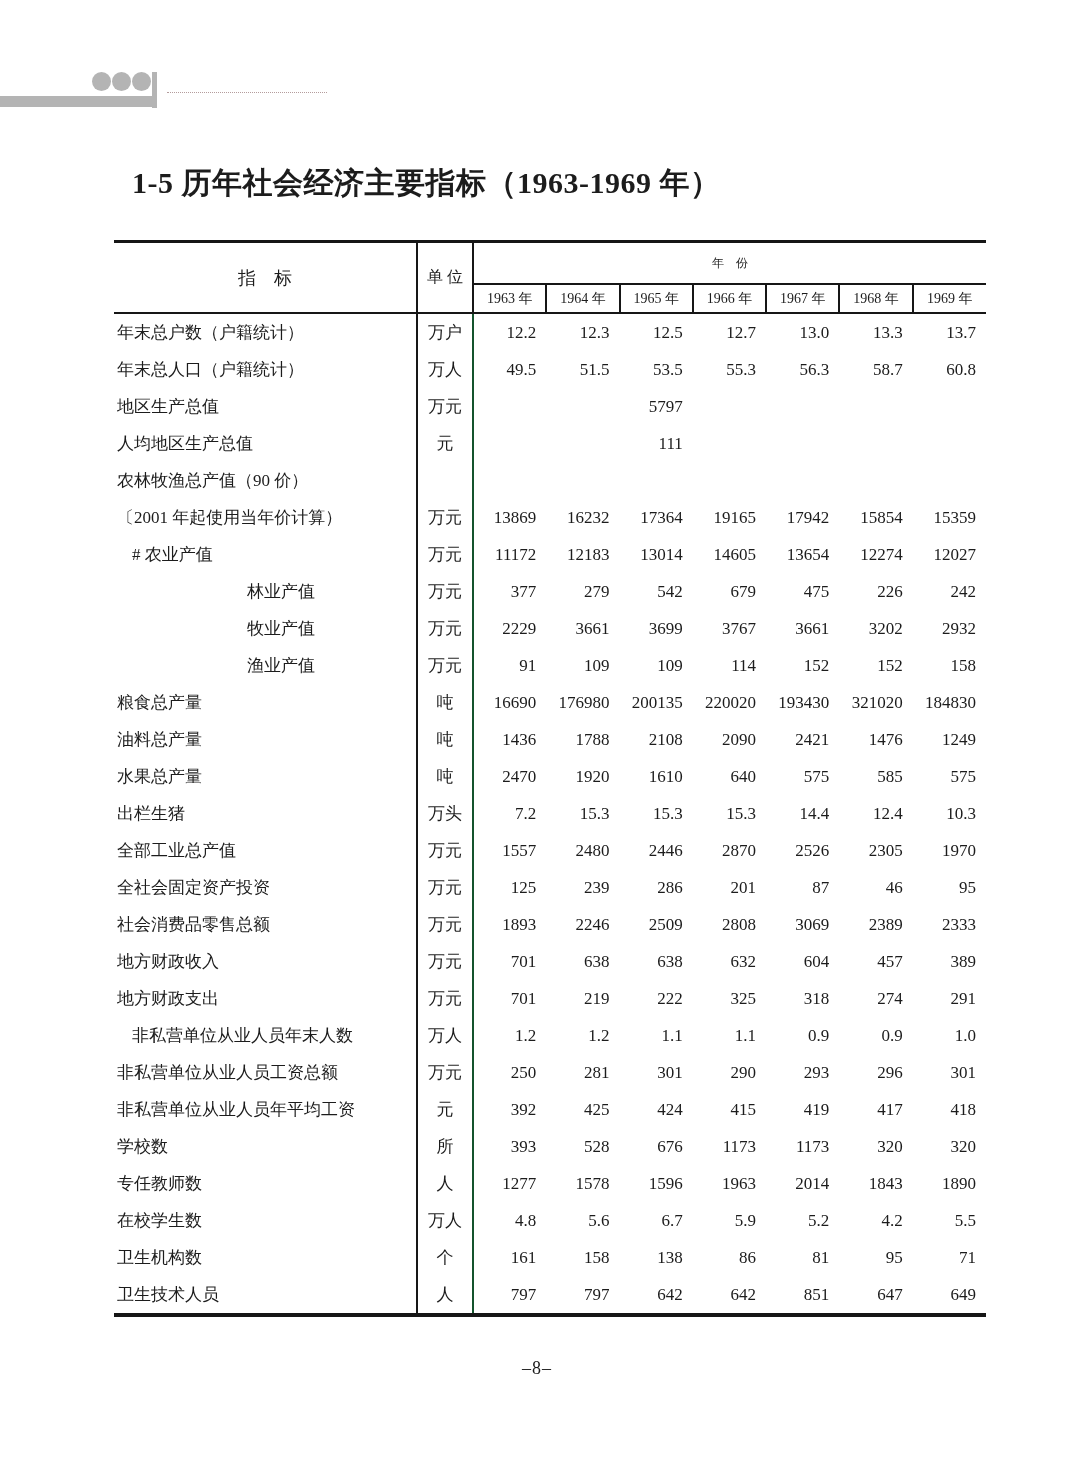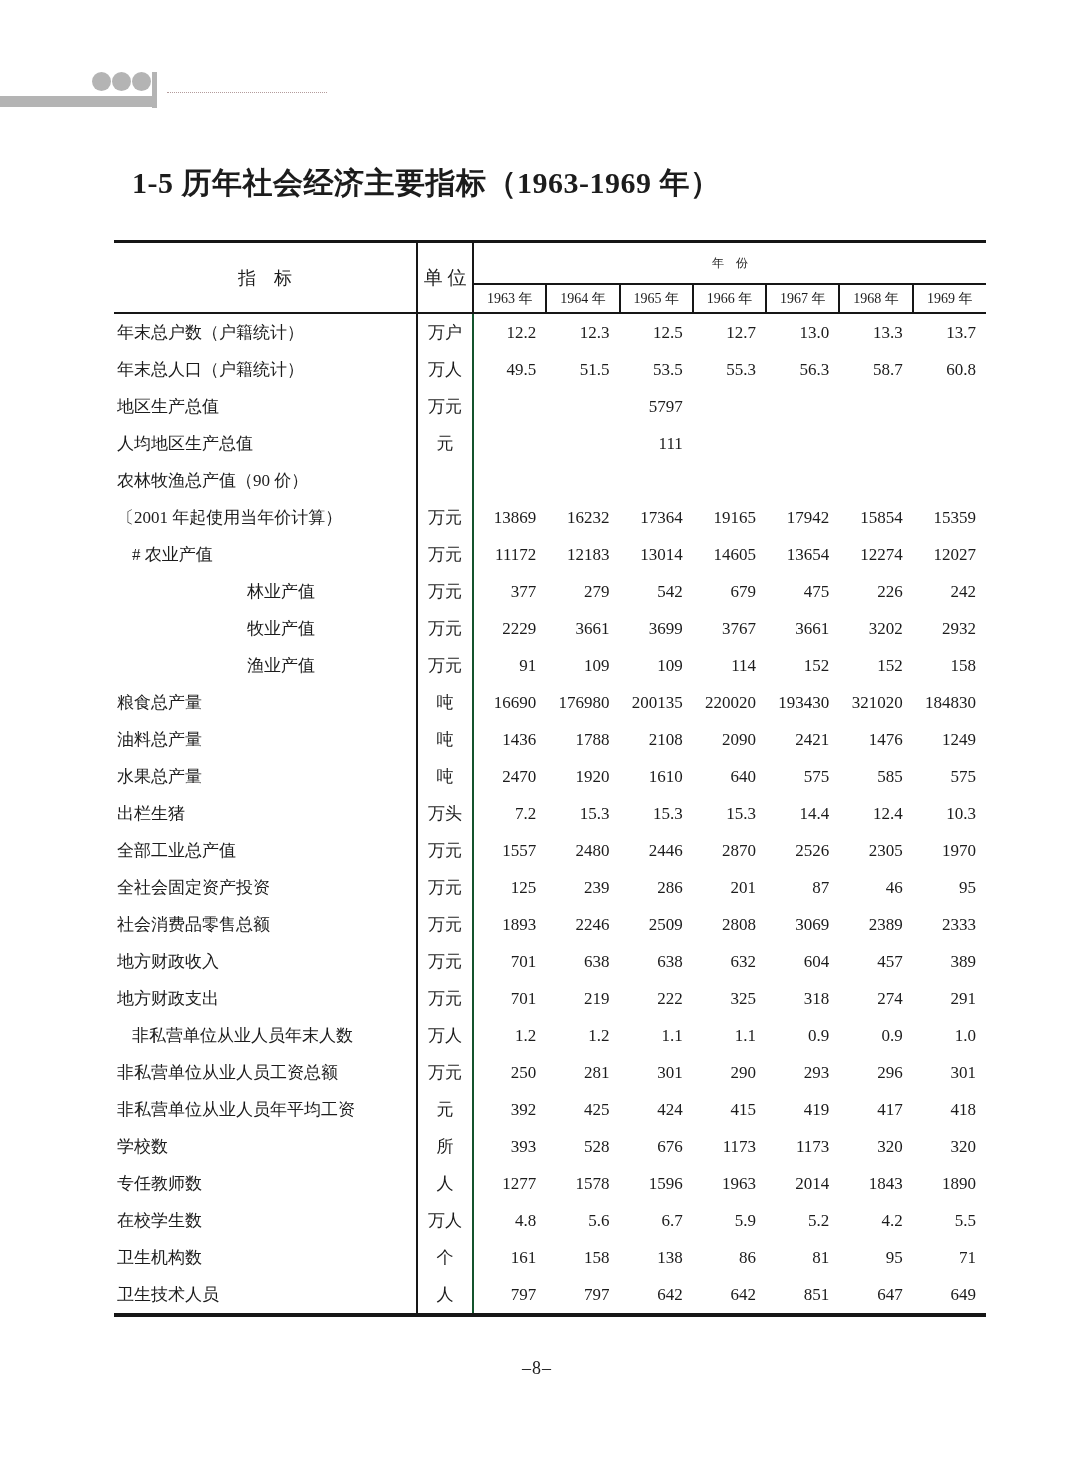--- a/index.html
+++ b/index.html
@@ -57,21 +57,21 @@
     font-weight: normal;
     overflow: hidden;
     white-space: nowrap;
   }
   
   .th-indicator {
     font-size: 18px; text-align: center;
     border-right: 2px solid #161616;
   }
   .th-unit {
-    font-size: 19px; text-align: center;
+    font-size: 16px; text-align: center;
     border-right: 2px solid #161616;
   }
   .th-years {
     font-size: 12px; text-align: center;
     height: 40px;
     border-bottom: 2px solid #161616;
   }
   .th-year {
     font-size: 14px; text-align: center;
     height: 27px;

